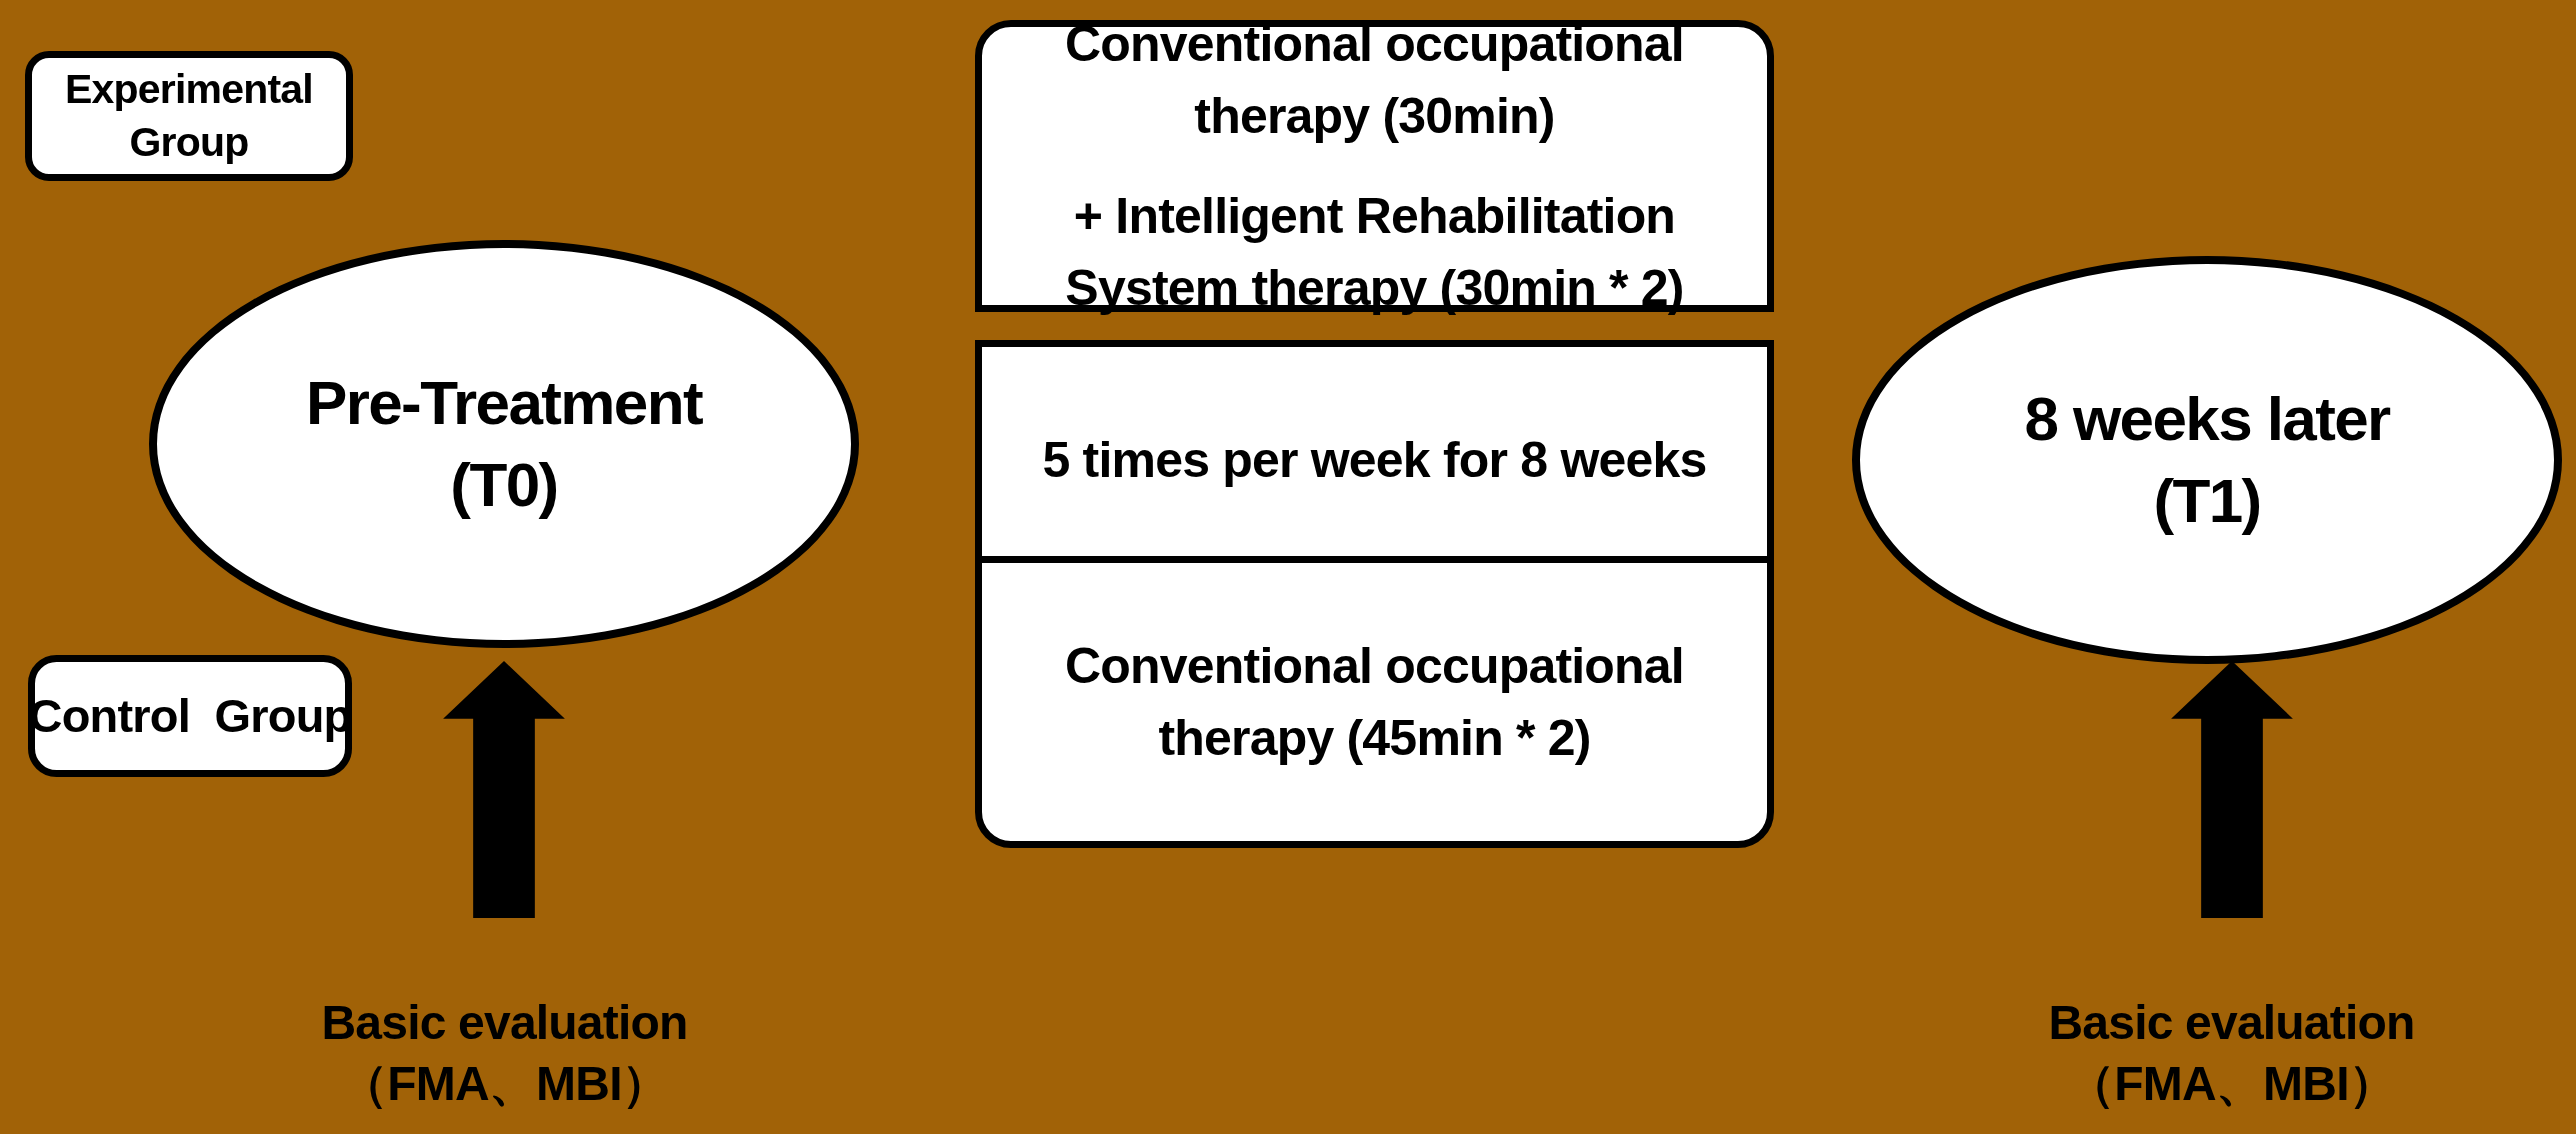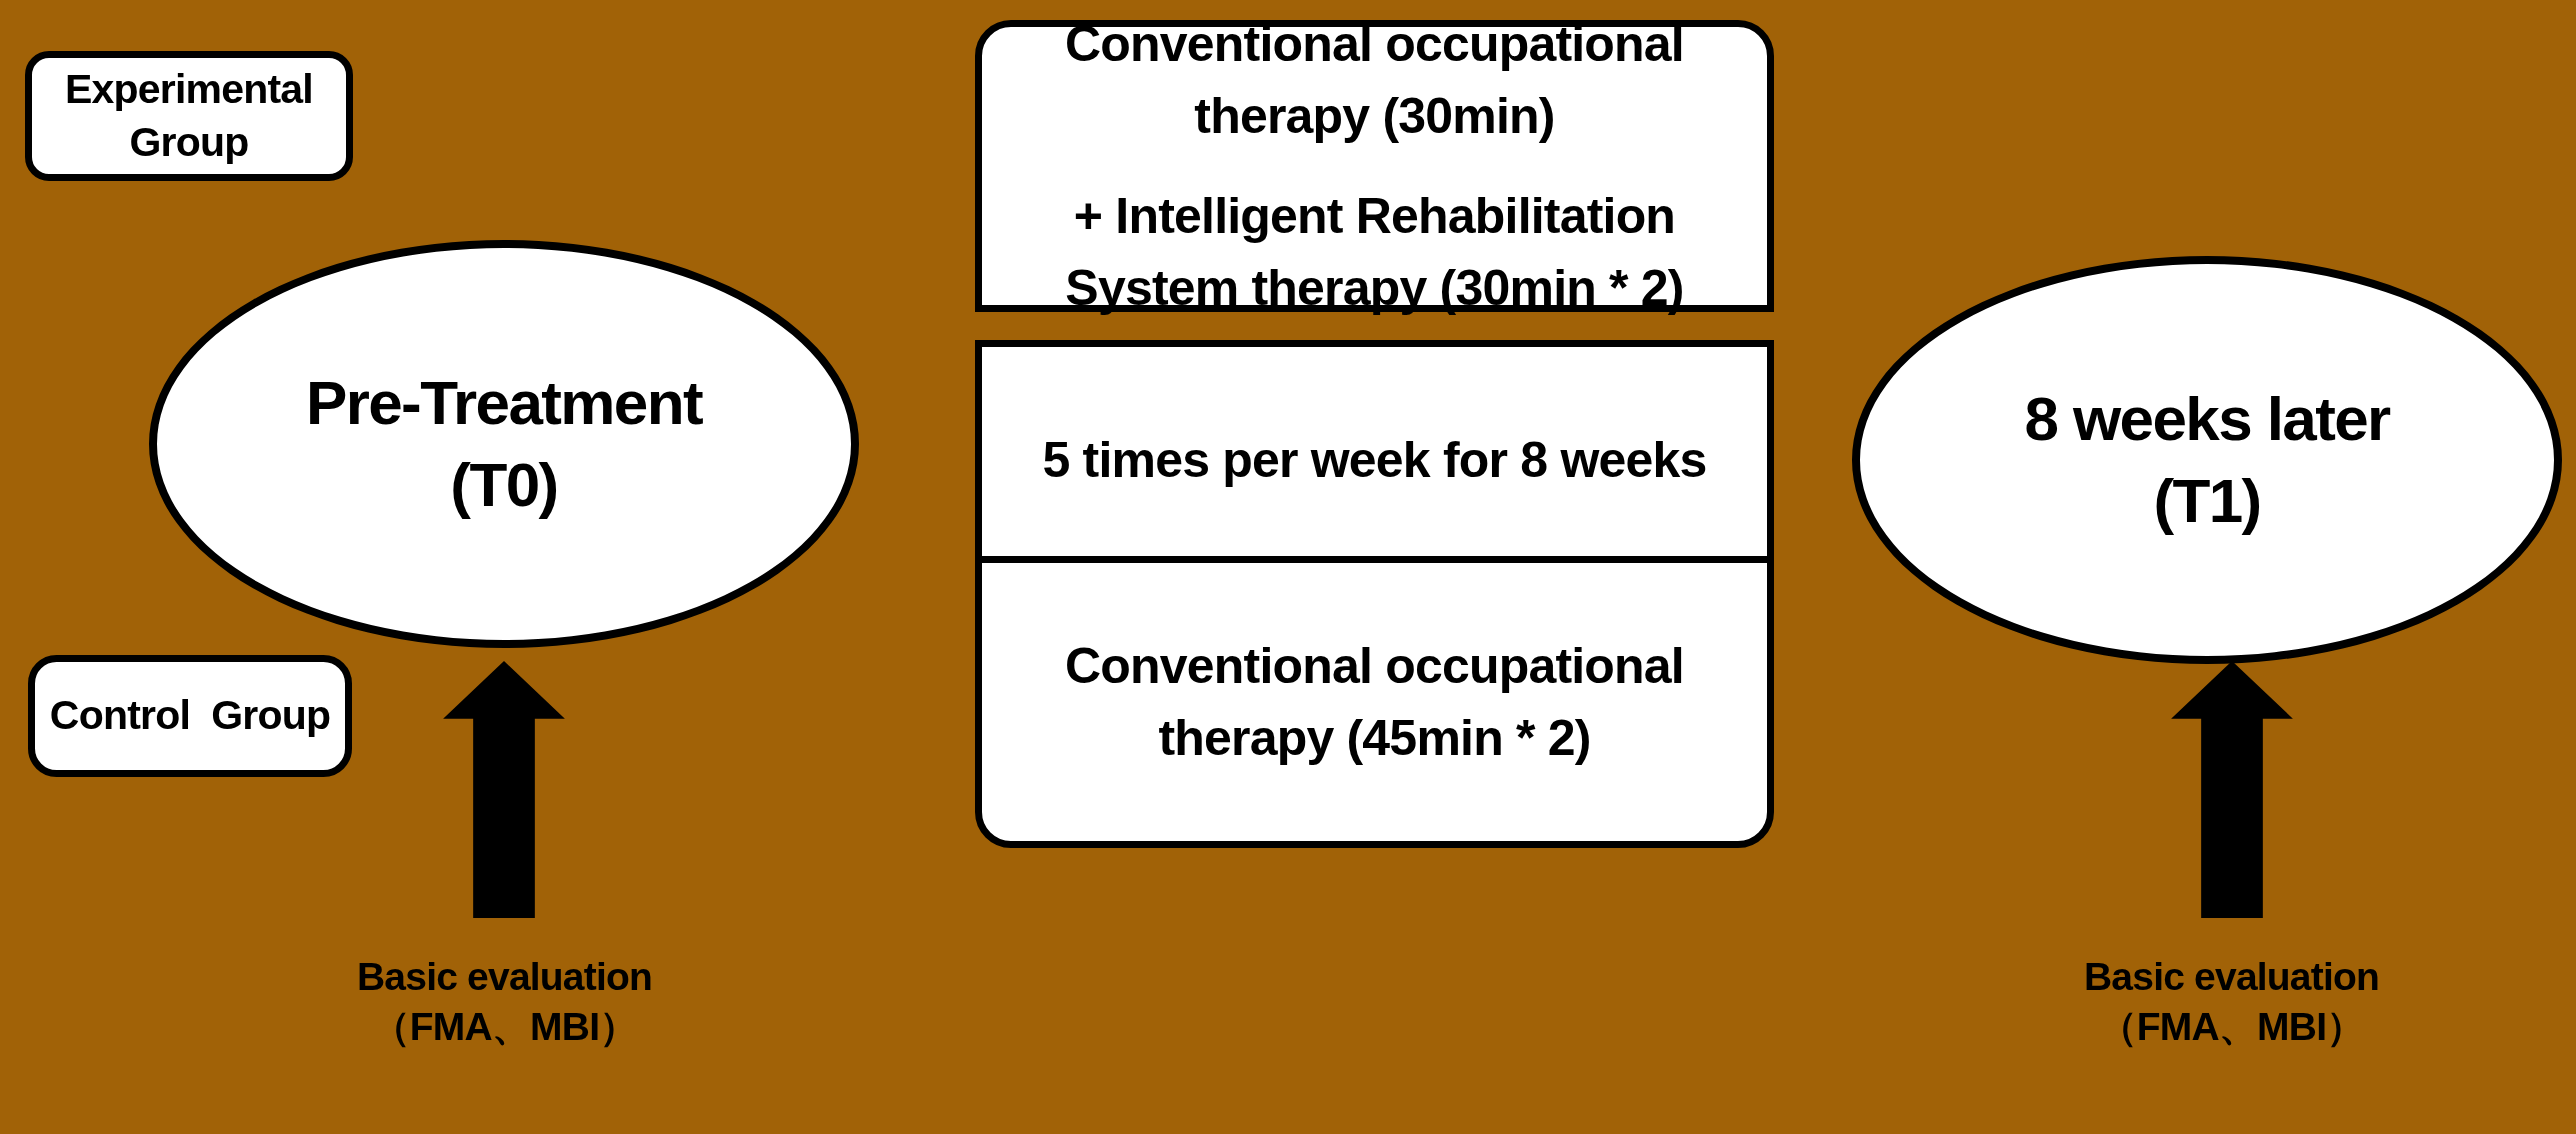--- a/index.html
+++ b/index.html
@@ -38,21 +38,21 @@
   #exp-box {
     left: 25px; top: 51px;
     width: 328px; height: 130px;
     border-radius: 24px;
     font-size: 41px; line-height: 1.3; letter-spacing: -0.8px;
   }
   #ctrl-box {
     left: 28px; top: 655px;
     width: 324px; height: 122px;
     border-radius: 28.5px;
-    font-size: 41px; line-height: 1.3; letter-spacing: -0.8px;
+    font-size: 47px; line-height: 1.3; letter-spacing: -0.8px;
   }
   
   .ellipse {
     border-width: 8.7px;
     border-radius: 50%;
     font-size: 62px; line-height: 1.32; letter-spacing: -1.6px;
   }
   #pre-ellipse  { left: 149px;  top: 240px; width: 710px; height: 408px; }
   #post-ellipse { left: 1852px; top: 256px; width: 710px; height: 408px; }
   
@@ -71,21 +71,21 @@
     width: 122px; height: 257px;
   }
   #arrow-left  { left: 443px;  top: 661px; }
   #arrow-right { left: 2171px; top: 661px; }
   .arrow polygon { fill: #000000; }
   
   .eval {
     position: absolute;
     width: 649px;
     text-align: center;
-    font-size: 39px; line-height: 1.28; letter-spacing: -0.8px;
+    font-size: 48px; line-height: 1.28; letter-spacing: -0.8px; margin-top: 40px;
   }
   #eval-left  { left: 180px;  top: 952px; }
   #eval-right { left: 1907px; top: 952px; }
 </style>
 </head>
 <body>
 
 <div id="diagram">
 
   <div class="shape" id="exp-box">

